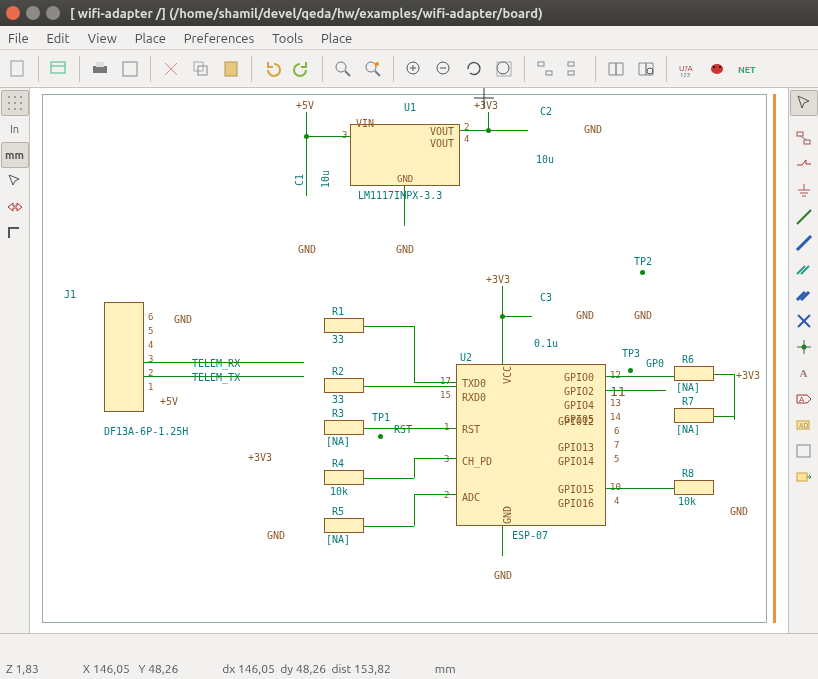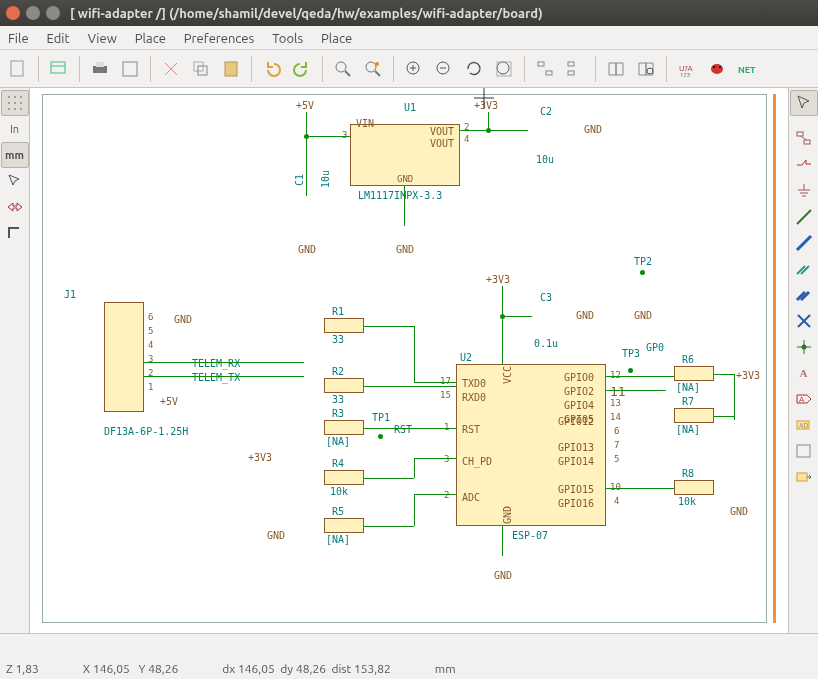--- a/index.html
+++ b/index.html
@@ -485,21 +485,21 @@
         <div class="wireH" style="left:460px;top:222px;width:30px"></div>
         <div class="lbl teal" style="left:498px;top:198px">C3</div>
         <div class="lbl teal" style="left:492px;top:244px">0.1u</div>
         <div class="lbl brown" style="left:534px;top:216px">GND</div>
 
         <div class="lbl teal" style="left:592px;top:162px">TP2</div>
         <div class="pin" style="left:598px;top:176px"></div>
         <div class="lbl brown" style="left:592px;top:216px">GND</div>
 
         <div class="lbl teal" style="left:580px;top:254px">TP3</div>
-        <div class="lbl teal" style="left:604px;top:248px">GP0</div>
+        <div class="lbl teal" style="left:604px;top:264px">GP0</div>
         <div class="pin" style="left:586px;top:274px"></div>
         <div class="chip" style="left:632px;top:272px;width:40px;height:15px"></div>
         <div class="lbl teal" style="left:640px;top:260px">R6</div>
         <div class="lbl teal" style="left:634px;top:288px">[NA]</div>
         <div class="lbl brown" style="left:694px;top:276px">+3V3</div>
         <div class="chip" style="left:632px;top:314px;width:40px;height:15px"></div>
         <div class="lbl teal" style="left:640px;top:302px">R7</div>
         <div class="lbl teal" style="left:634px;top:330px">[NA]</div>
         <div class="chip" style="left:632px;top:386px;width:40px;height:15px"></div>
         <div class="lbl teal" style="left:640px;top:374px">R8</div>

